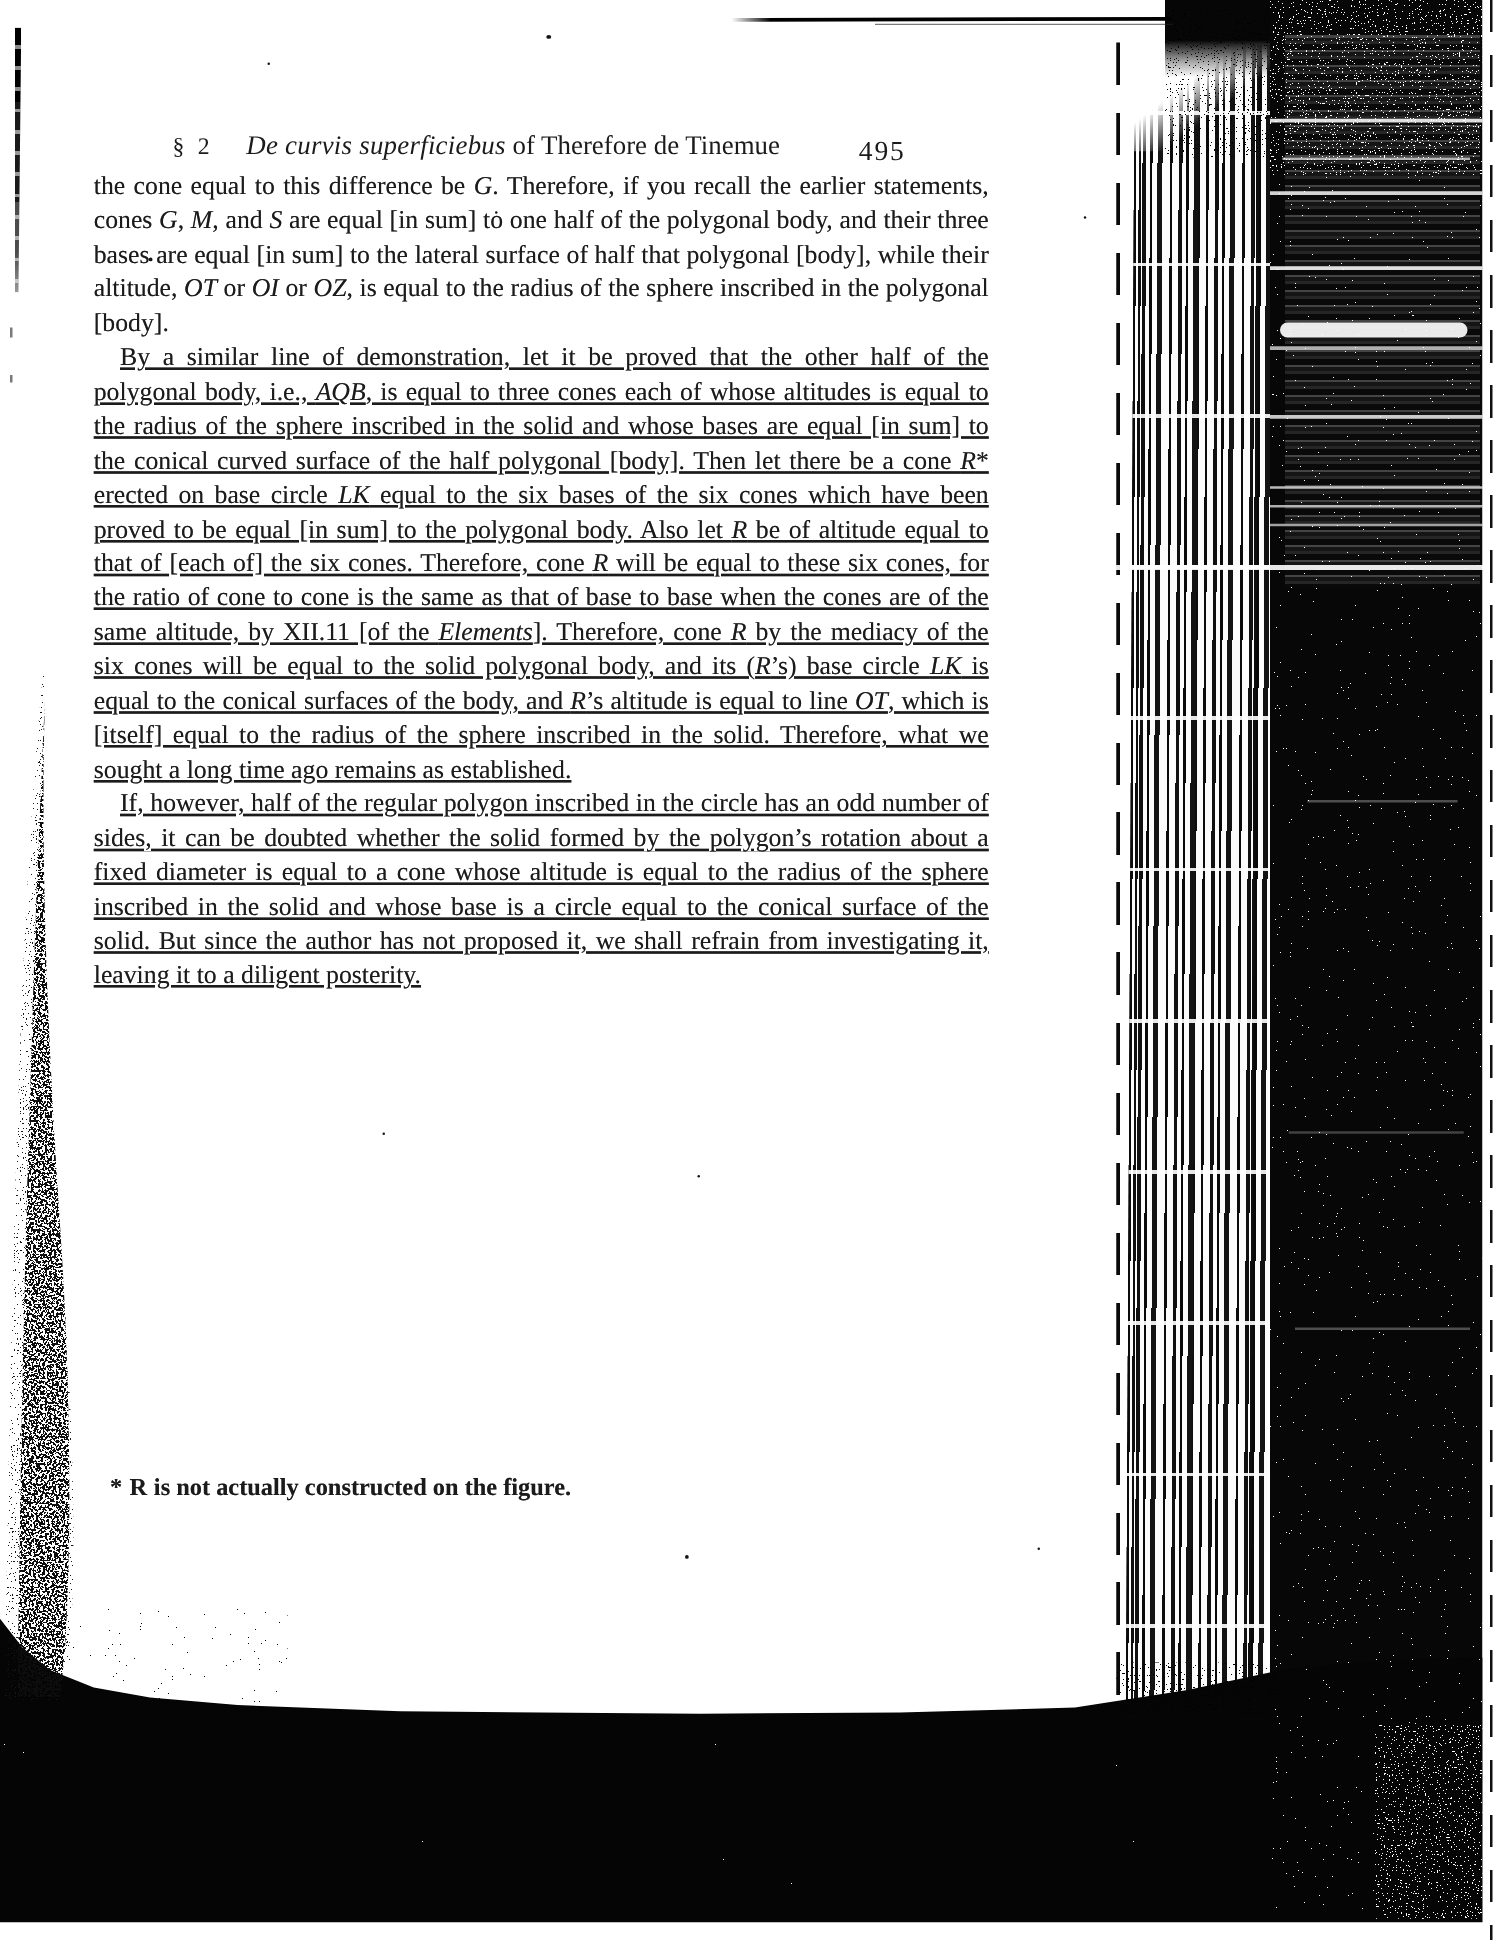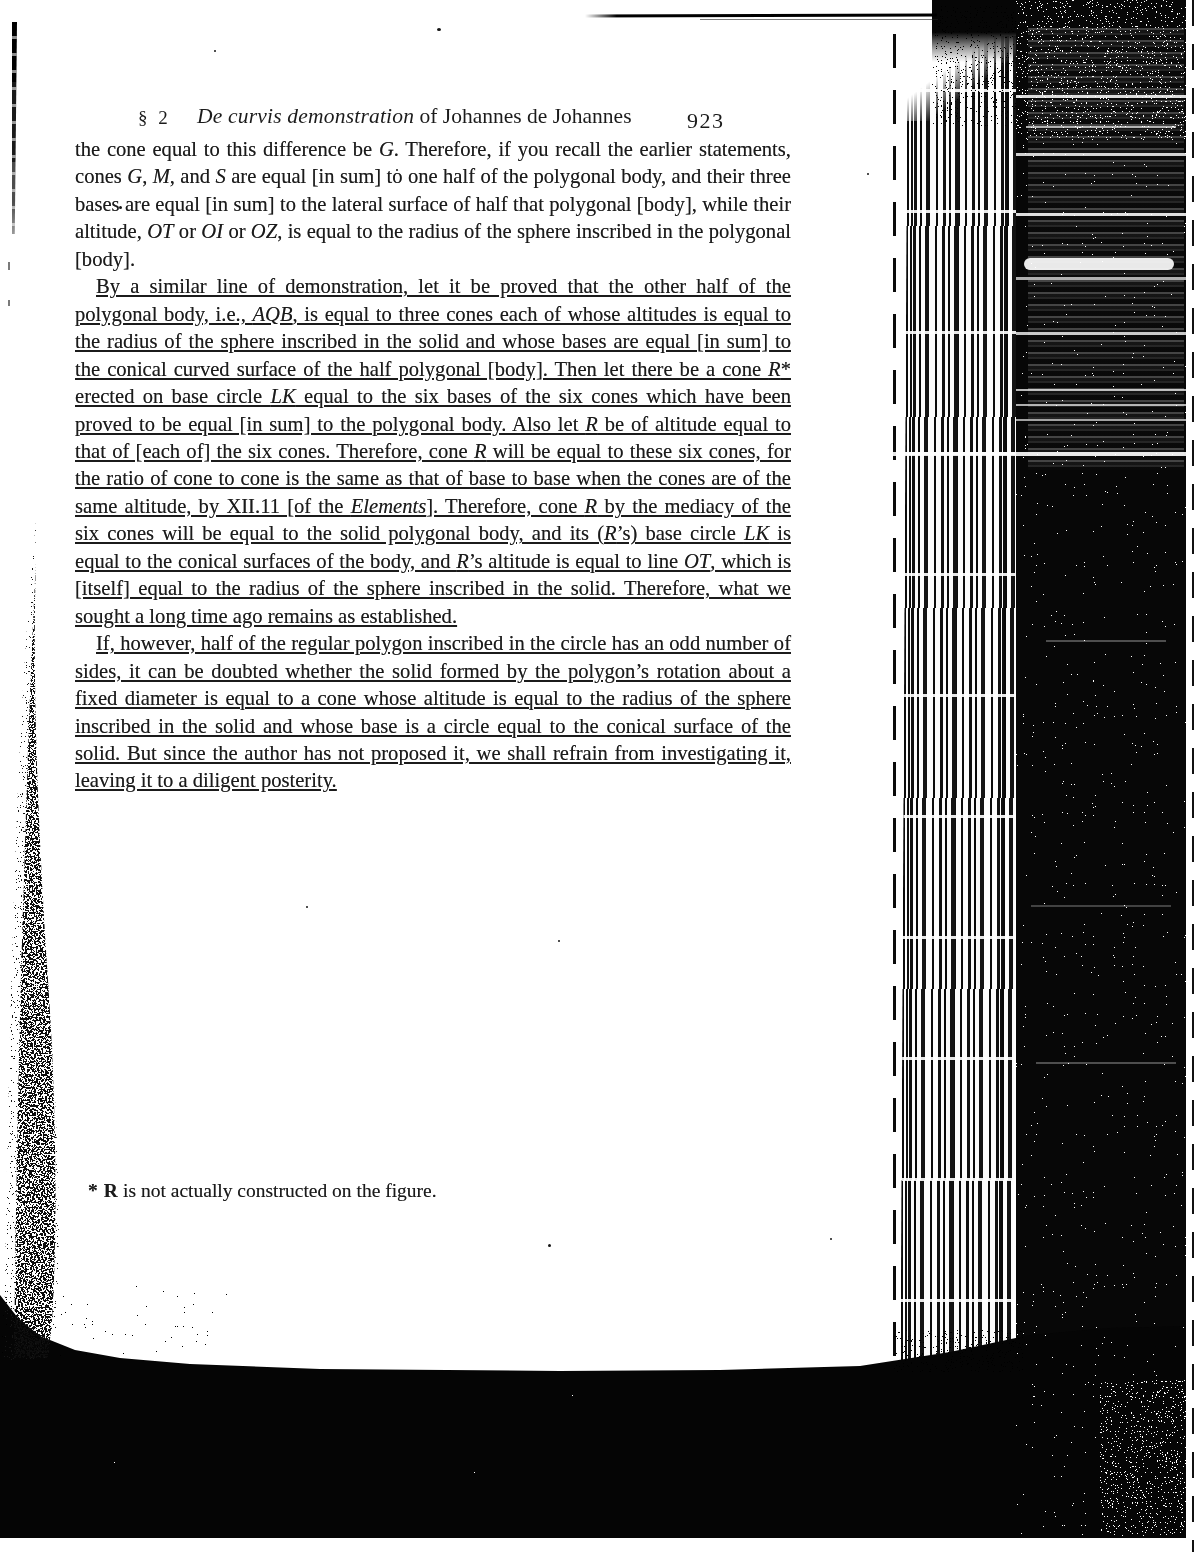--- a/index.html
+++ b/index.html
@@ -13,21 +13,21 @@
   .page-header{position:relative;height:30px;font-size:21px;}
   .section{position:absolute;left:63px;top:3px;font-size:19px;letter-spacing:3px;}
   .title{position:absolute;left:122px;top:0;font-size:21.5px;}
   .title i{letter-spacing:.2px;}
   .pagenum{position:absolute;left:612px;top:4px;font-size:22px;letter-spacing:1.5px;}
   .body-text{margin-top:2px;font-size:20.6px;line-height:27.45px;text-align:justify;
     text-shadow:0 0 .4px rgba(20,20,20,.55);}
   .body-text p{margin:0;}
   .body-text p.indent{text-indent:21px;text-decoration:underline;}
   .footnote{position:absolute;left:13px;top:1076px;font-size:19.5px;
-    text-shadow:0 0 .4px rgba(20,20,20,.5);}
+    text-shadow:0 0 .4px rgba(20,20,20,.5);font-weight:bold;}
   .footnote b{letter-spacing:.5px;}
 
   
   .scan-strip{position:absolute;left:890px;top:0;width:310px;height:1552px;background:#ffffff;z-index:1;}
   .page-border-line{position:absolute;left:3px;top:34px;width:3px;height:1330px;
     background:repeating-linear-gradient(180deg,#0a0a0a 0 34px,rgba(0,0,0,0) 34px 56px);}
   .edge-lines{position:absolute;left:14px;top:36px;width:112px;height:1334px;background-color:#fcfcfc;
     transform:skewX(-.3deg);
     background-image:
       repeating-linear-gradient(180deg,rgba(255,255,255,0) 0 53px,rgba(255,255,255,.9) 53px 56px,rgba(255,255,255,0) 56px 121px),
@@ -110,22 +110,22 @@
   <div class="speck" style="left:119px;top:206px;width:3px;height:3px"></div>
   <div class="speck" style="left:867px;top:173px;width:2px;height:2px"></div>
   <div class="speck" style="left:306px;top:906px;width:2px;height:2px"></div>
   <div class="speck" style="left:548px;top:1244px;width:3px;height:3px"></div>
   <div class="speck" style="left:830px;top:1238px;width:2px;height:2px"></div>
   <div class="speck" style="left:558px;top:940px;width:2px;height:2px"></div>
 
   <div class="page-content">
     <div class="page-header">
       <span class="section">§ 2</span>
-      <span class="title"><i>De curvis demonstration</i><span> of Johannes de Johannes</span></span>
-      <span class="pagenum">923</span>
+      <span class="title"><i>De curvis superficiebus</i><span> of Therefore de Tinemue</span></span>
+      <span class="pagenum">495</span>
     </div>
     <div class="body-text">
         <p class="para"><span>the cone equal to this difference be </span><i>G</i><span>. Therefore, if you recall the earlier statements, cones </span><i>G</i><span>, </span><i>M</i><span>, and </span><i>S</i><span> are equal [in sum] to one half of the polygonal body, and their three bases are equal [in sum] to the lateral surface of half that polygonal [body], while their altitude, </span><i>OT</i><span> or </span><i>OI</i><span> or </span><i>OZ</i><span>, is equal to the radius of the sphere inscribed in the polygonal [body].</span></p>
         <p class="para indent"><span>By a similar line of demonstration, let it be proved that the other half of the polygonal body, i.e., </span><i>AQB</i><span>, is equal to three cones each of whose altitudes is equal to the radius of the sphere inscribed in the solid and whose bases are equal [in sum] to the conical curved surface of the half polygonal [body]. Then let there be a cone </span><i>R</i><span>* erected on base circle </span><i>LK</i><span> equal to the six bases of the six cones which have been proved to be equal [in sum] to the polygonal body. Also let </span><i>R</i><span> be of altitude equal to that of [each of] the six cones. Therefore, cone </span><i>R</i><span> will be equal to these six cones, for the ratio of cone to cone is the same as that of base to base when the cones are of the same altitude, by XII.11 [of the </span><i>Elements</i><span>]. Therefore, cone </span><i>R</i><span> by the mediacy of the six cones will be equal to the solid polygonal body, and its (</span><i>R</i><span>’s) base circle </span><i>LK</i><span> is equal to the conical surfaces of the body, and </span><i>R</i><span>’s altitude is equal to line </span><i>OT</i><span>, which is [itself] equal to the radius of the sphere inscribed in the solid. Therefore, what we sought a long time ago remains as established.</span></p>
         <p class="para indent"><span>If, however, half of the regular polygon inscribed in the circle has an odd number of sides, it can be doubted whether the solid formed by the polygon’s rotation about a fixed diameter is equal to a cone whose altitude is equal to the radius of the sphere inscribed in the solid and whose base is a circle equal to the conical surface of the solid. But since the author has not proposed it, we shall refrain from investigating it, leaving it to a diligent posterity.</span></p>
       </div>
     <div class="footnote"><b>* R</b><span> is not actually constructed on the figure.</span></div>
   </div>
 
   <svg class="noise-overlay" width="1200" height="1552" viewBox="0 0 1200 1552">

